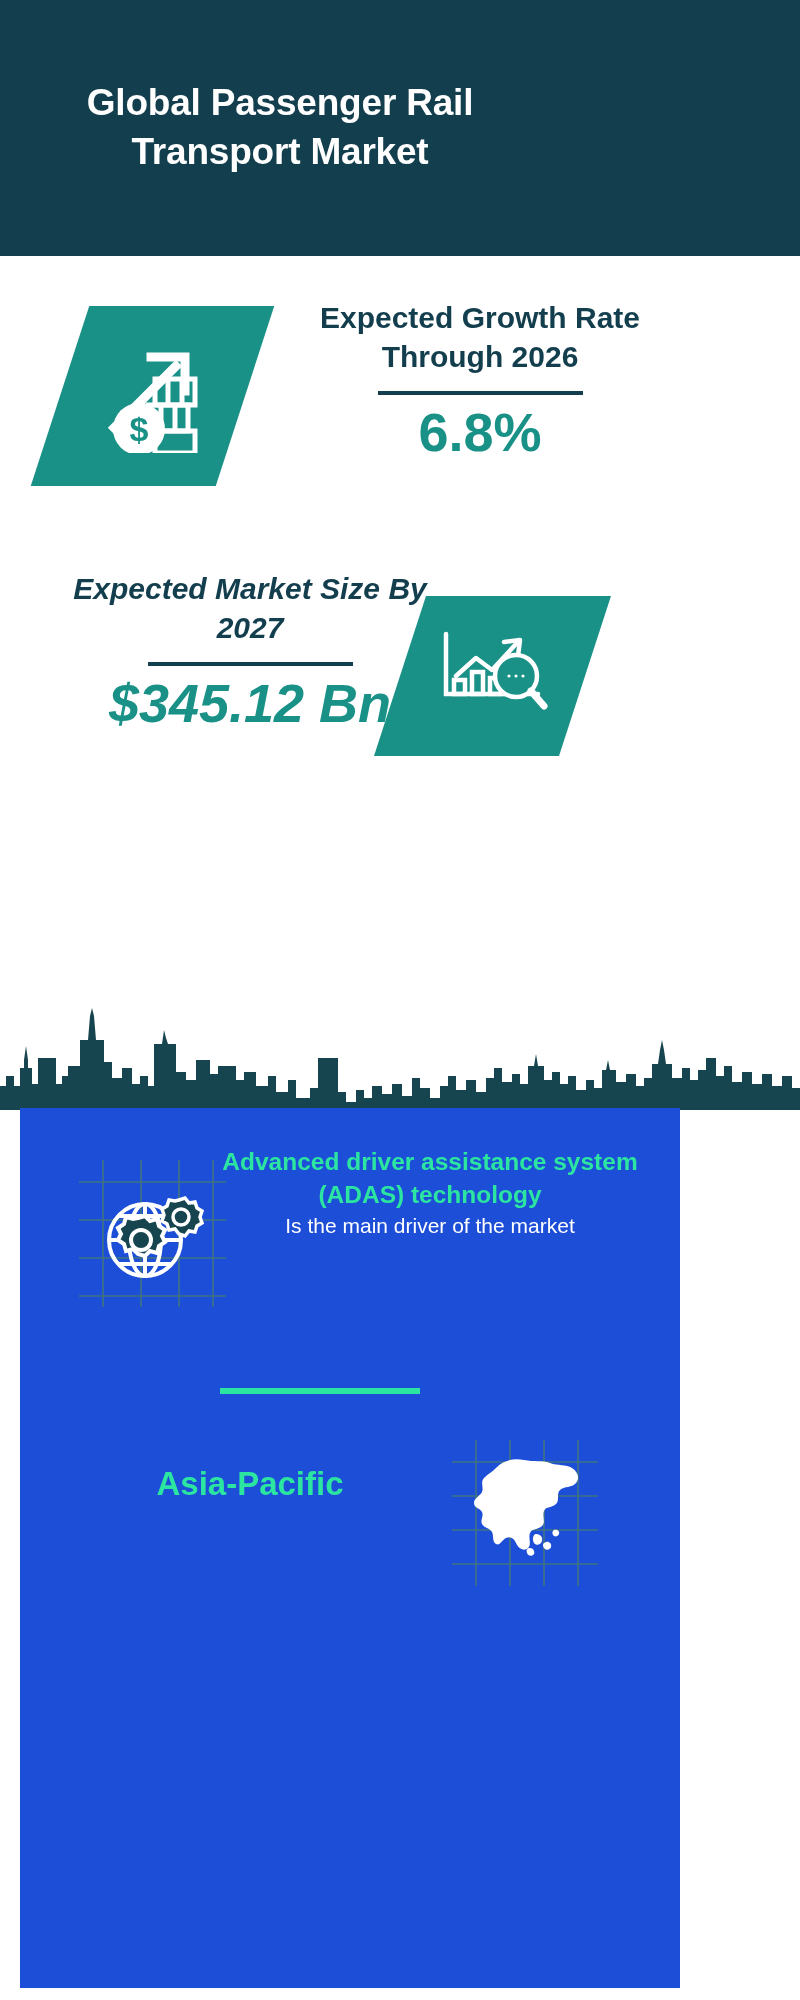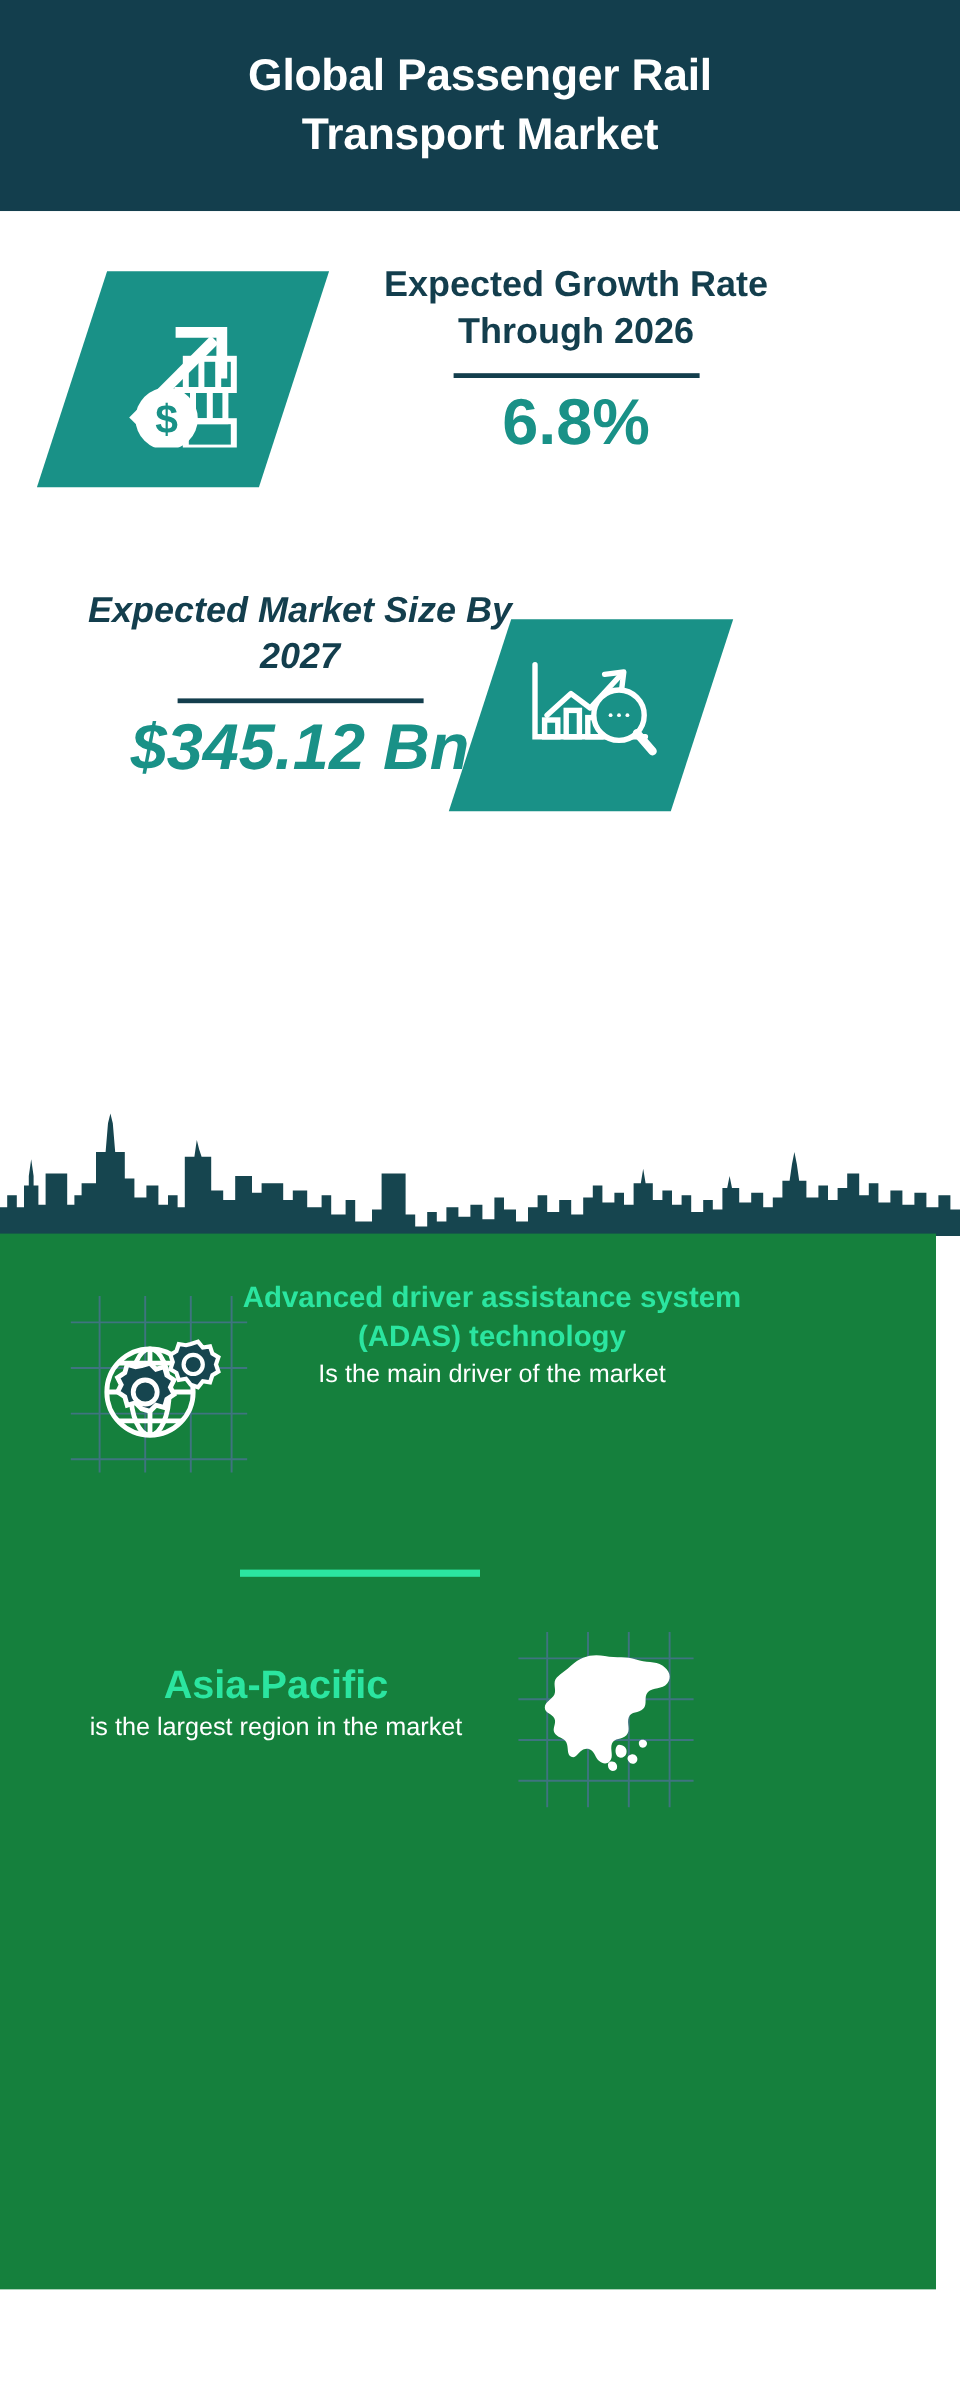--- a/index.html
+++ b/index.html
@@ -7,23 +7,23 @@
   body {
     width:800px; height:2000px;
     background:#ffffff;
     font-family:"Liberation Sans", sans-serif;
     overflow:hidden;
     position:relative;
   }
 
   
   .header {
-    width:800px; height:176px;
+    width:800px; height:256px;
     background:#133E4D;
-    display:flex; align-items:center; justify-content:center;
+    display:flex; align-items:center; justify-content:flex-start;
   }
   .header h1 {
     color:#ffffff;
     font-size:37px;
     font-weight:bold;
     line-height:1.32;
     text-align:center;
     letter-spacing:-0.2px;
     max-width:560px;
   }
@@ -67,24 +67,25 @@
 
   
   .skyline-wrap {
     width:800px; height:130px; background:#ffffff;
     position:relative; margin-top:-1px;
   }
   .skyline-wrap svg { display:block; width:800px; height:130px; }
 
   
   .dark-zone {
-    width:780px; height:880px;
-    background:#15803d;
+    width:660px; height:880px;
+    background:#1d4ed8;
     position:relative;
     margin-top:-2px;
+    margin-left:20px;
   }
   .grid-box { position:absolute; }
   .grid-box svg { display:block; }
 
   .adas-block {
     position:absolute; left:200px; top:38px; width:420px; text-align:center;
   }
   .hl { color:#2BE5A0; font-size:24.5px; font-weight:bold; line-height:1.34; }
   .plain { color:#ffffff; font-size:21px; line-height:1.34; }
 
@@ -227,21 +228,20 @@
 
   <div class="adas-block">
     <div class="hl">Advanced driver assistance system (ADAS) technology</div>
     <div class="plain">Is the main driver of the market</div>
   </div>
 
   <div class="green-rule"></div>
 
   <div class="apac-block">
     <div class="apac-hl">Asia-Pacific</div>
-    <div class="plain">is the largest region in the market</div>
   </div>
 
   <div class="grid-box" style="left:430px; top:330px;">
     <svg width="150" height="150" viewBox="0 0 150 150">
       <g stroke="#3F7480" stroke-width="1.6">
         <line x1="26" y1="2" x2="26" y2="148"></line>
         <line x1="60" y1="2" x2="60" y2="148"></line>
         <line x1="94" y1="2" x2="94" y2="148"></line>
         <line x1="128" y1="2" x2="128" y2="148"></line>
         <line x1="2" y1="24" x2="148" y2="24"></line>

